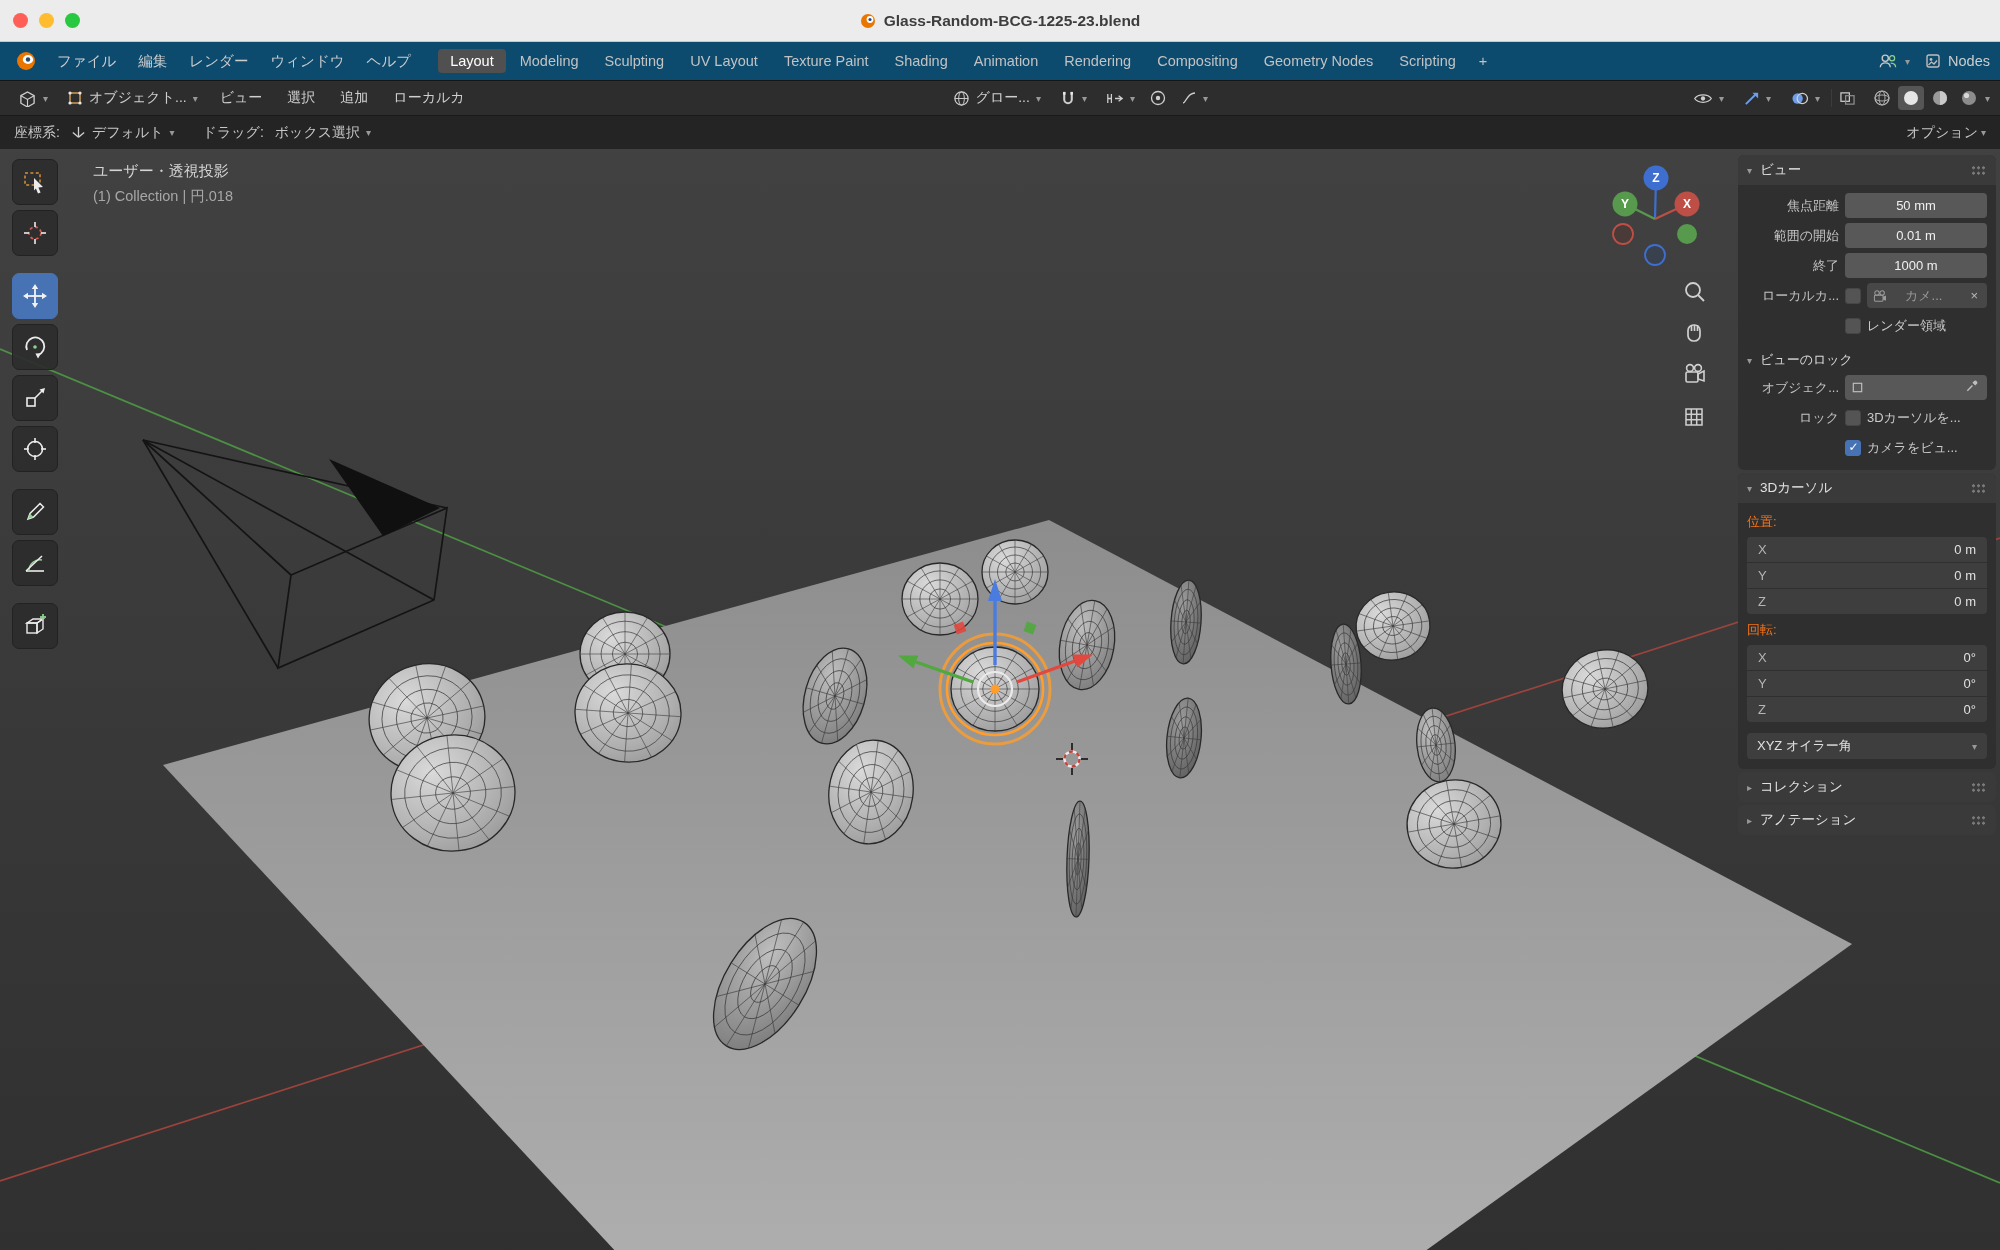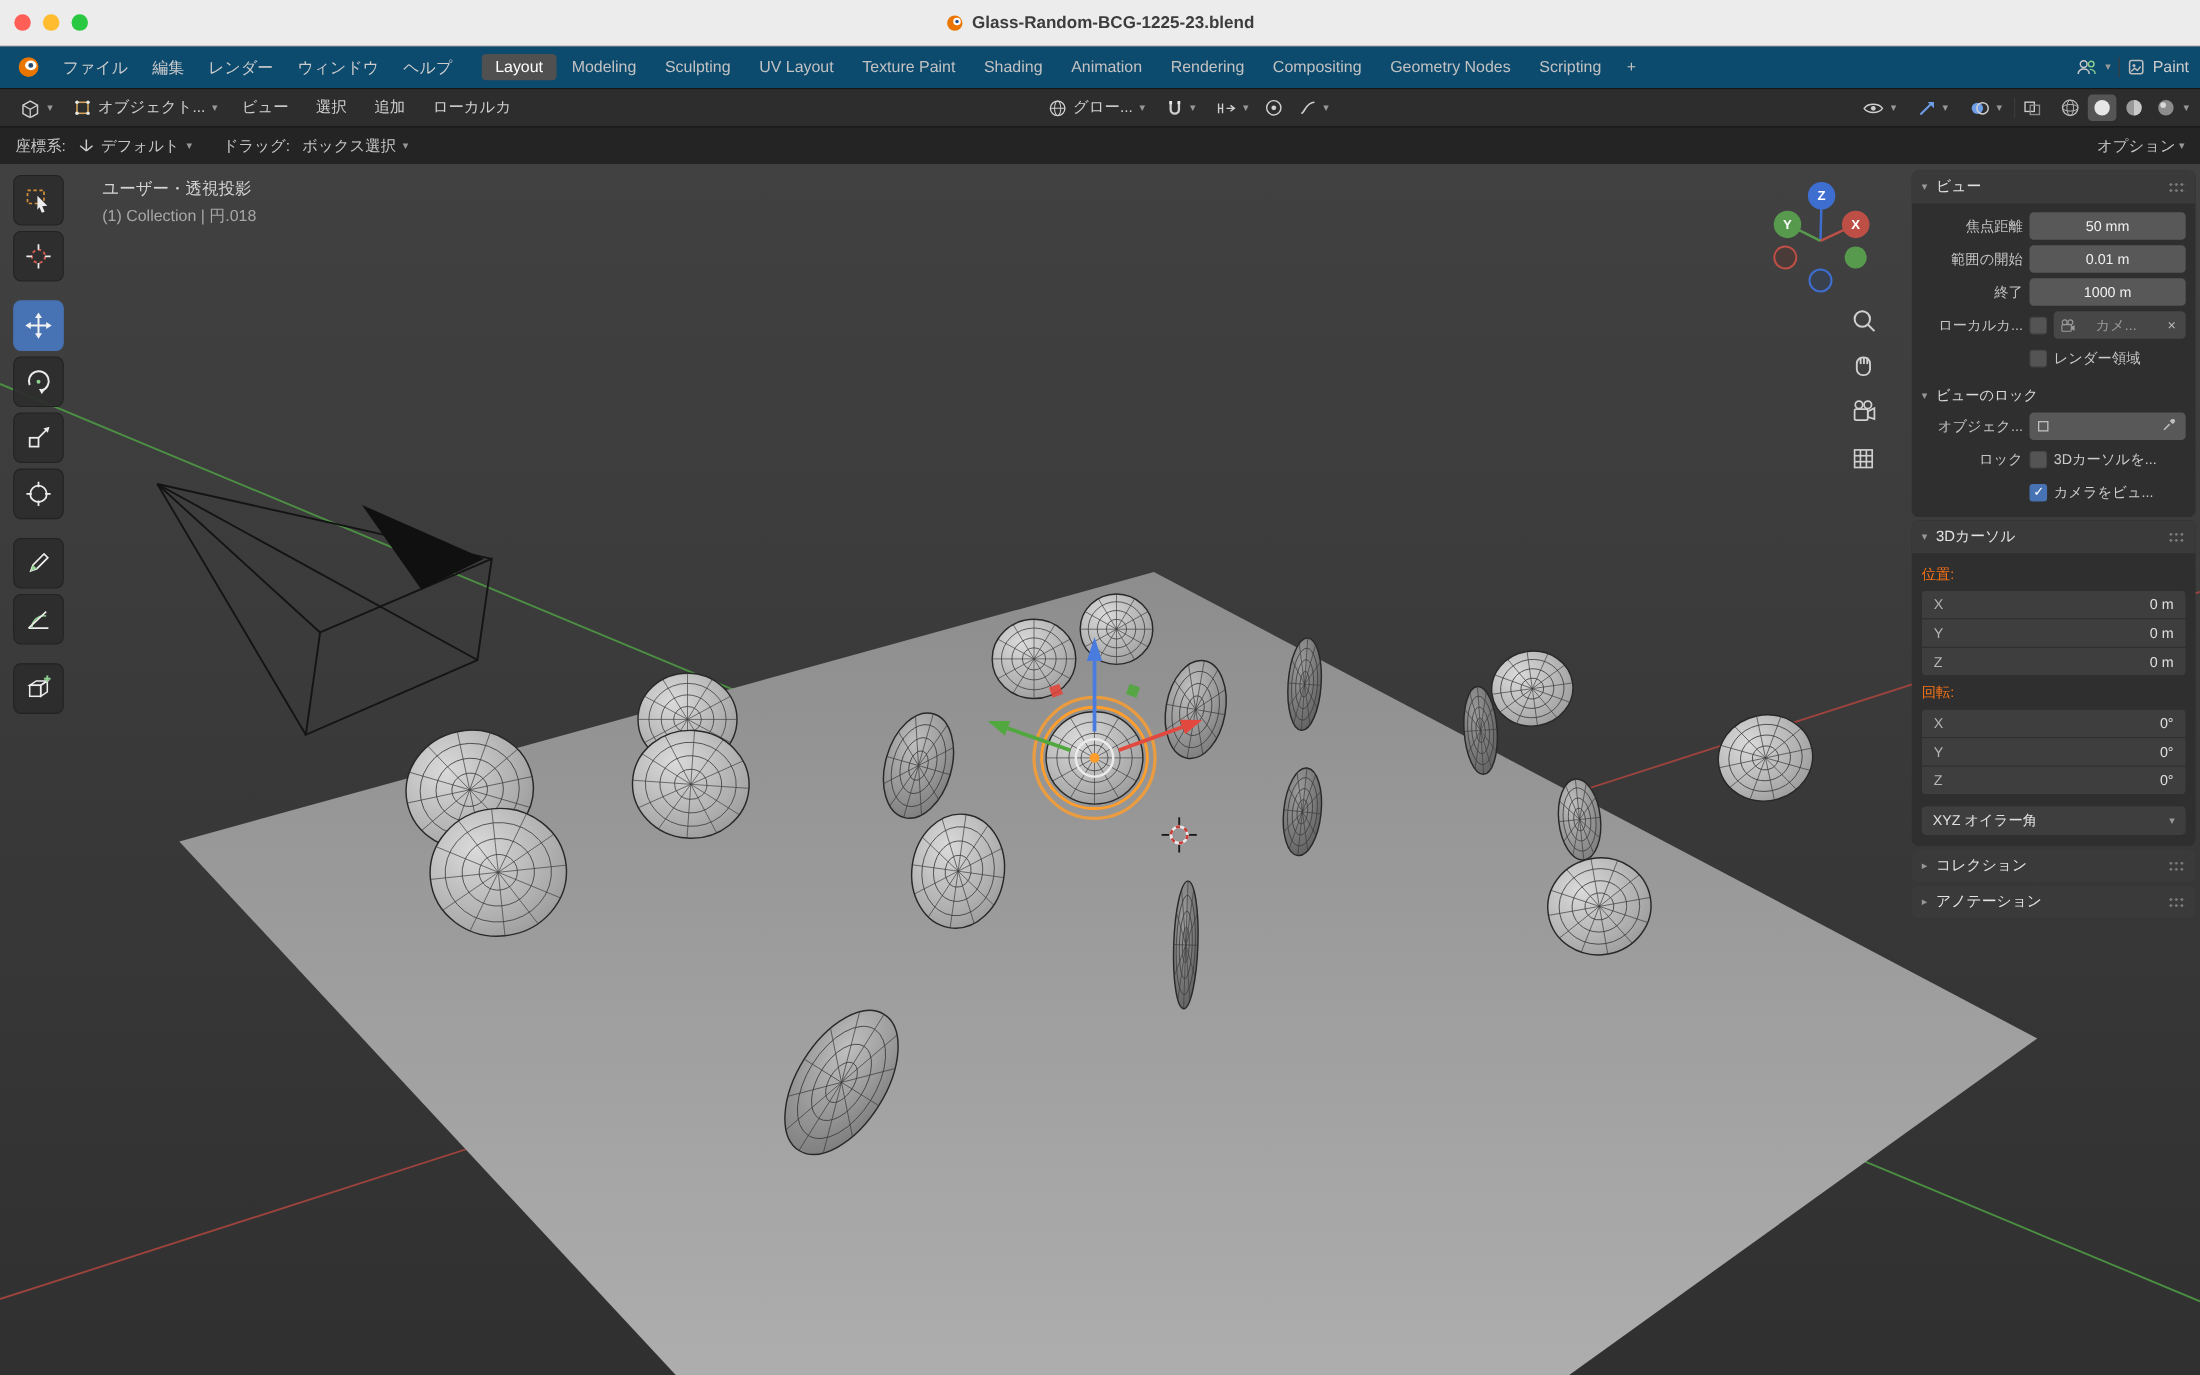--- a/index.html
+++ b/index.html
@@ -138,21 +138,21 @@
       <circle cx="15.5" cy="6" r="2.8" fill="none" stroke="#8fd18f" stroke-width="1.4"></circle>
       <path d="M14 11.3c2.9.1 5.4 1.8 5.4 4.7" fill="none" stroke="#8fd18f" stroke-width="1.4"></path>
     </svg>
     <span class="chev">▾</span>
     <span class="vsep"></span>
     <svg width="16" height="16" viewBox="0 0 16 16">
       <rect x="2" y="2" width="12" height="12" rx="2" fill="none" stroke="#bdbdbd" stroke-width="1.4"></rect>
       <circle cx="6" cy="6.5" r="1.4" fill="#bdbdbd"></circle>
         <path d="M3.5 12l3-3 2.5 2 3-3.5" stroke="#bdbdbd" stroke-width="1.3" fill="none"></path>
     </svg>
-    <span>Paint</span>
+    <span>Nodes</span>
   </div>
 </div>
 
 <div class="header2">
   <div class="hgroup">
     <span class="dd">
       <svg width="19" height="17" viewBox="0 0 20 18">
         <path d="M3 6l7-4 7 4v8l-7 4-7-4z" fill="none" stroke="#cfcfcf" stroke-width="1.4"></path>
         <path d="M3 6l7 4 7-4M10 10v8" fill="none" stroke="#cfcfcf" stroke-width="1.2"></path>
       </svg>

